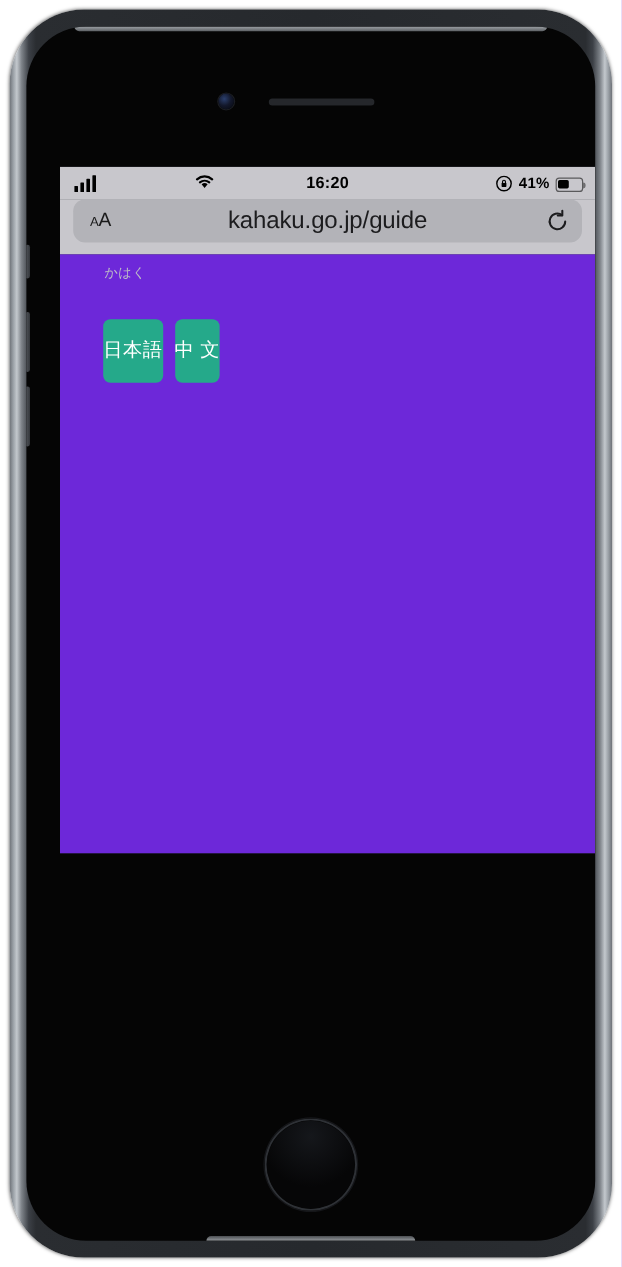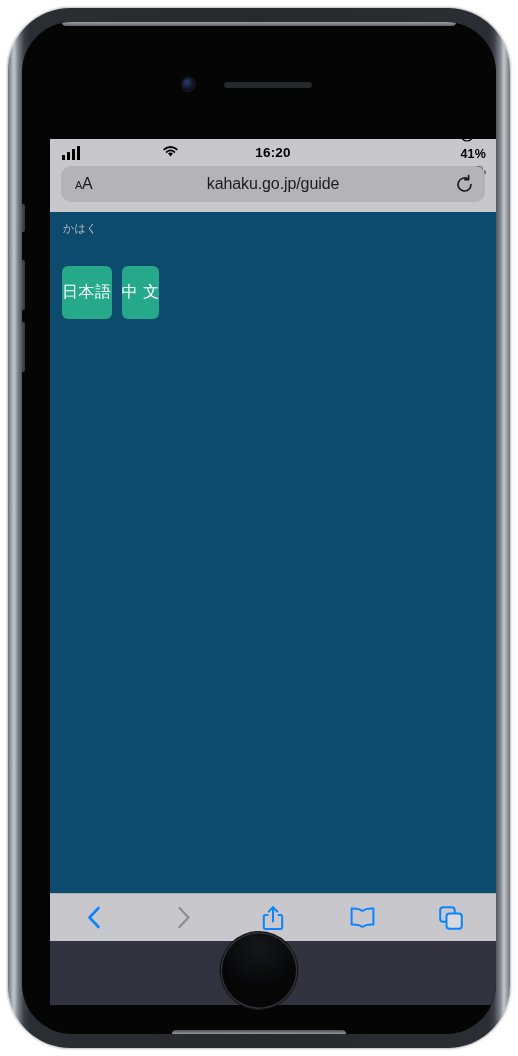--- a/index.html
+++ b/index.html
@@ -96,21 +96,21 @@
     border-radius: 3px;
     background: #25272b;
   }
 
   
   #screen {
     position: absolute;
     left: 28px;
     top: 117px;
     width: 446px;
-    height: 866px;
+    height: 572px;
     background: #33333f;
     overflow: hidden;
   }
 
   
   #status-bar {
     height: 27px;
     background: #c8c7cc;
     display: flex;
     align-items: center;
@@ -144,23 +144,22 @@
     left: 0; right: 0;
     text-align: center;
     font-size: 13.5px;
     font-weight: bold;
     letter-spacing: .2px;
   }
   #status-right {
     position: absolute;
     right: 10px;
     display: flex;
-    align-items: flex-start;
+    align-items: flex-end;
     gap: 5px;
-    flex-direction: column;
   }
   #rot-lock { display: block; }
   #battery-pct {
     font-size: 12.5px;
     font-weight: bold;
     letter-spacing: .2px;
   }
   #battery {
     position: relative;
     width: 23px;
@@ -213,38 +212,39 @@
     color: #1a1a1a;
     user-select: none;
     padding: 2px 4px;
   }
   #aa-small { font-size: 11px; letter-spacing: -.3px; }
   #aa-large { font-size: 16px; letter-spacing: -.3px; }
   #url-text {
     position: absolute;
     left: 0; right: 0;
     text-align: center;
-    font-size: 16px;
+    font-size: 20px;
     color: #1c1c1e;
     pointer-events: none;
     letter-spacing: -.1px;
   }
   #reload-button {
     margin-left: auto;
     z-index: 2;
     display: flex;
     align-items: center;
   }
 
   
   #page {
     position: relative;
     height: calc(802px - 27px - 46px - 48px);
-    background: #0c4a6e;
+    background: #6d28d9;
     overflow: hidden;
+    padding-left: 24px;
   }
   #page-header {
     padding: 9px 0 0 13px;
   }
   #brand-sub {
     font-size: 11px;
     color: #bdbdc6;
     line-height: 1.35;
     letter-spacing: .3px;
   }

